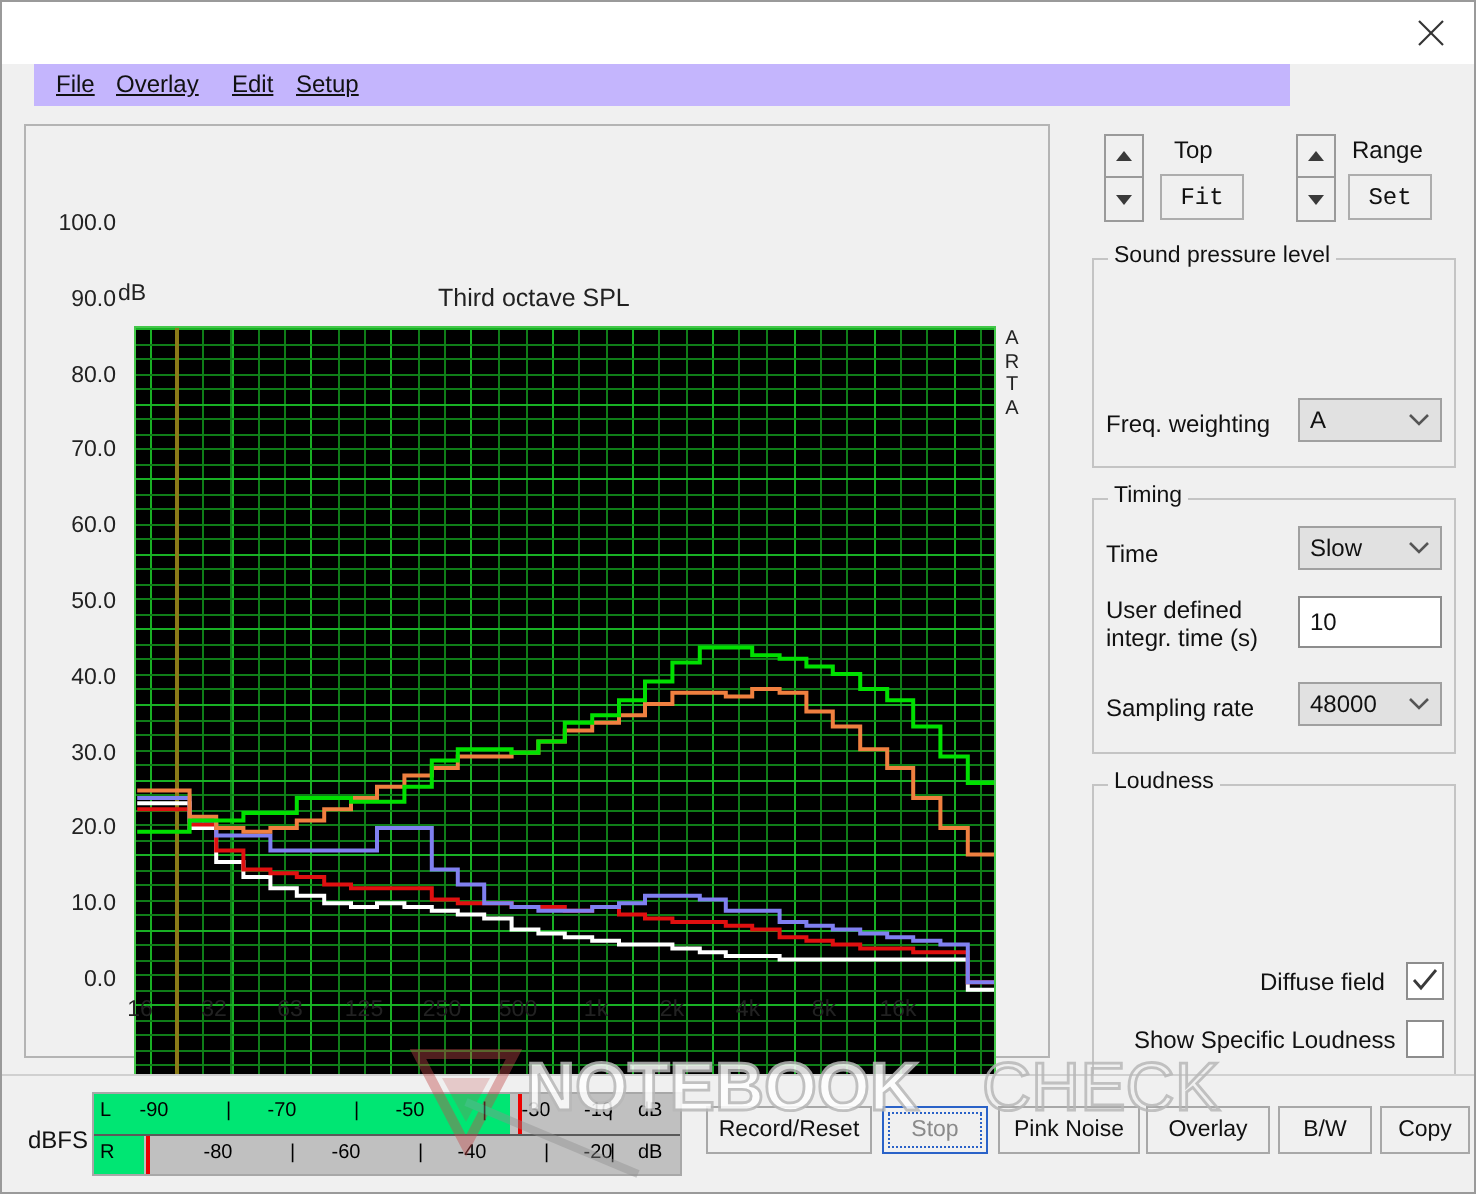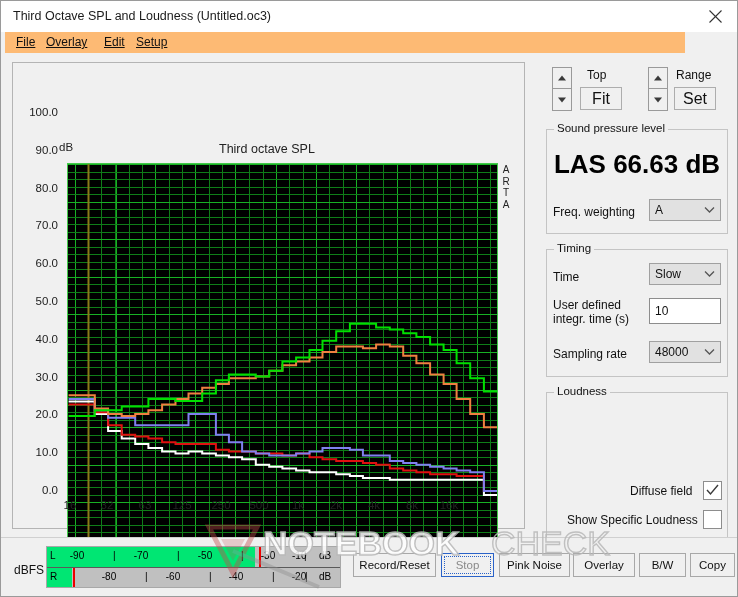--- a/index.html
+++ b/index.html
@@ -14,21 +14,21 @@
     border:1px solid #9a9a9a;box-sizing:border-box;}
 
   
   .titlebar{position:absolute;left:0;top:0;width:736px;height:31px;background:#ffffff;}
   .title-text{position:absolute;left:12px;top:8px;font-size:12.5px;color:#1a1a1a;white-space:nowrap;}
   .close-btn{position:absolute;right:0px;top:0px;width:44px;height:31px;
     display:flex;align-items:center;justify-content:center;cursor:default;}
   .close-btn svg{display:block;}
 
   
-  .menubar{position:absolute;left:4px;top:31px;width:680px;height:21px;background:#fdba74;}
+  .menubar{position:absolute;left:16px;top:31px;width:628px;height:21px;background:#c4b5fd;}
   .menu-item{position:absolute;top:3px;font-size:12px;color:#111;white-space:nowrap;cursor:default;}
   .menu-item u{text-decoration:underline;}
 
   
   .body-area{position:absolute;left:0;top:52px;width:736px;height:484px;background:#f0f0f0;}
 
   
   .chart-frame{position:absolute;left:11px;top:9px;width:513px;height:467px;
     background:#f0f0f0;border:1px solid #b4b4b4;box-sizing:border-box;}
 
@@ -53,21 +53,21 @@
   .spin button{display:block;width:20px;height:22px;margin:0;padding:0;
     background:#f0f0f0;border:1px solid #9a9a9a;box-sizing:border-box;cursor:default;
     position:relative;}
   .spin button:last-child{border-top:none;height:22px;}
   .tri{position:absolute;left:50%;top:50%;width:0;height:0;transform:translate(-50%,-50%);}
   .tri.up{border-left:4px solid transparent;border-right:4px solid transparent;border-bottom:5px solid #3a3a3a;}
   .tri.dn{border-left:4px solid transparent;border-right:4px solid transparent;border-top:5px solid #3a3a3a;}
 
   .lbl{position:absolute;font-size:12px;color:#111;white-space:nowrap;}
   .btn{position:absolute;background:#f0f0f0;border:1px solid #adadad;box-sizing:border-box;
-    font-family:Liberation Sans, sans-serif;font-size:16px;color:#111;cursor:default;
+    font-family:Liberation Mono, monospace;font-size:12px;color:#111;cursor:default;
     display:flex;align-items:center;justify-content:center;}
 
   .group{position:absolute;border:1px solid #c4c4c4;box-sizing:border-box;background:transparent;}
   .group-title{position:absolute;background:#f0f0f0;padding:0 3px;font-size:11.5px;color:#111;}
 
   .bigval{position:absolute;font-family:"Liberation Sans",sans-serif;font-weight:bold;
     color:#000;white-space:nowrap;text-align:center;}
 
   .combo{position:absolute;height:22px;background:#e1e1e1;border:1px solid #a0a0a0;
     box-sizing:border-box;display:flex;align-items:center;cursor:default;}
@@ -109,21 +109,20 @@
   
   .watermark{position:absolute;left:200px;top:520px;width:540px;height:72px;
     pointer-events:none;opacity:1;}
 </style>
 </head>
 <body>
 
 <div class="window">
 
   <div class="titlebar">
-    <div class="title-text">Third Octave SPL and Loudness (Untitled.oc3)</div>
     <div class="close-btn">
       <span>
         <svg width="13" height="13" viewBox="0 0 13 13">
           <line x1="0.5" y1="0.5" x2="12.5" y2="12.5" stroke="#333" stroke-width="1.1"></line>
           <line x1="12.5" y1="0.5" x2="0.5" y2="12.5" stroke="#333" stroke-width="1.1"></line>
         </svg>
       </span>
     </div>
   </div>
 
@@ -304,21 +303,20 @@
           </button>
         <button>
             <i class="tri dn"></i>
           </button>
       </div>
       <div class="lbl" style="left:140px;top:15px;">Range</div>
       <div class="btn" style="left:138px;top:34px;width:42px;height:23px;">Set</div>
 
       <div class="group" style="left:10px;top:76px;width:182px;height:105px;"></div>
       <div class="group-title" style="left:18px;top:69px;">Sound pressure level</div>
-      <div class="bigval" style="left:10px;top:96px;width:182px;font-size:26px;">LAS 66.63 dB</div>
       <div class="lbl" style="left:17px;top:152px;">Freq. weighting</div>
       <div class="combo" style="left:113px;top:146px;width:72px;">
         <span class="val">A</span>
         <span class="chev">
           <svg width="11" height="8" viewBox="0 0 11 8">
               <polyline points="1,1.5 5.5,6 10,1.5" fill="none" stroke="#555" stroke-width="1.3"></polyline>
             </svg>
         </span>
       </div>
 

